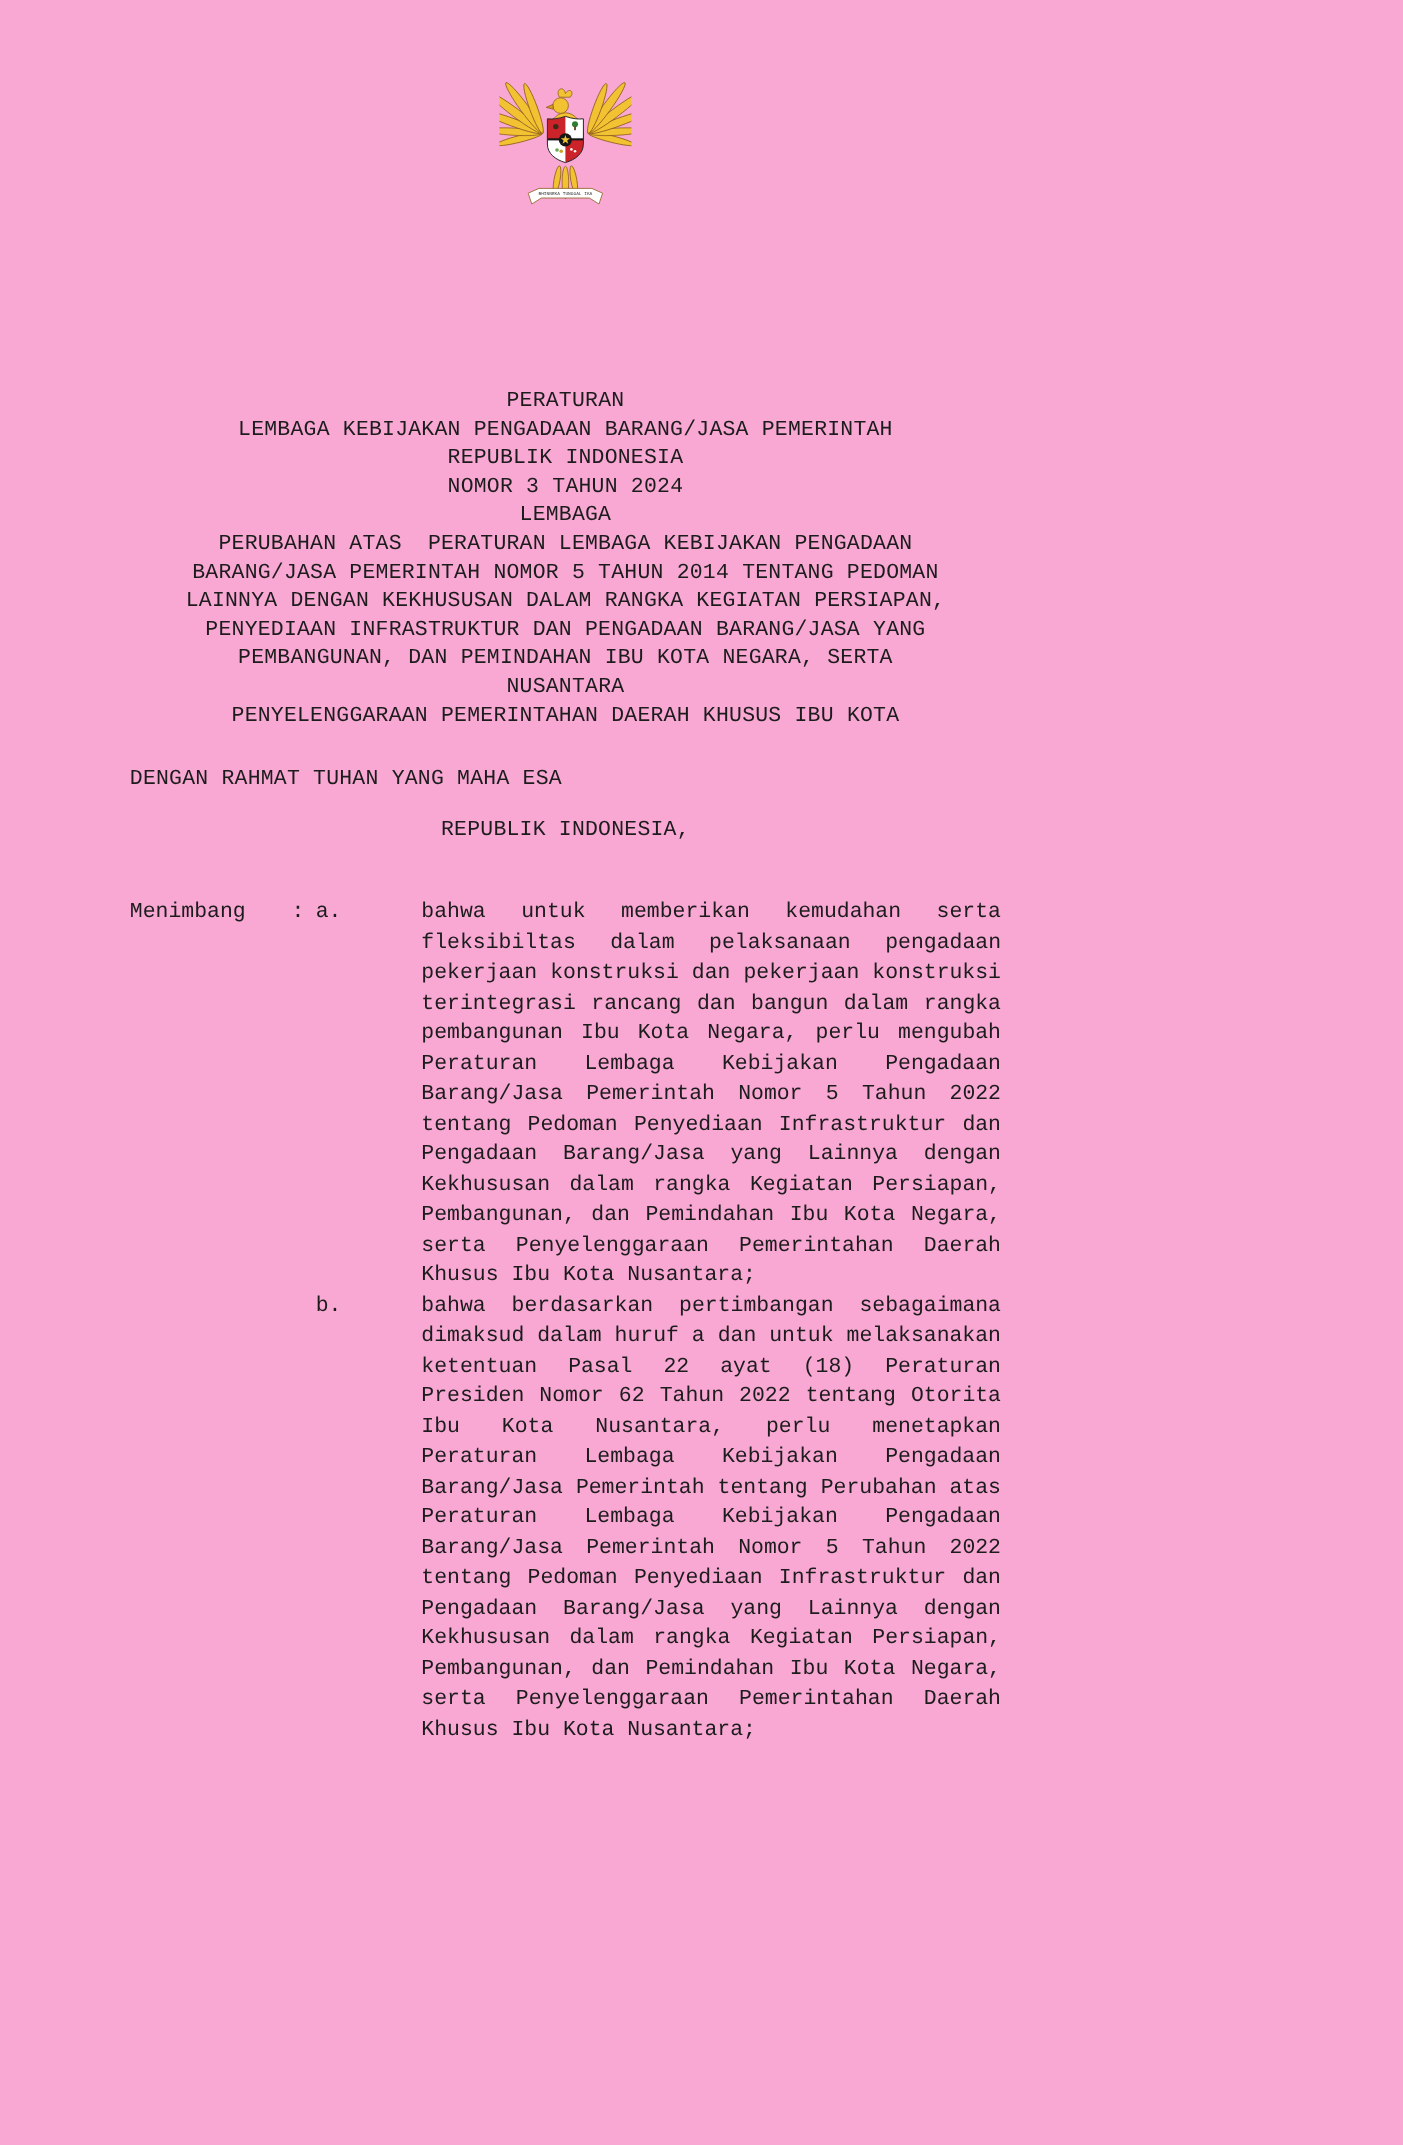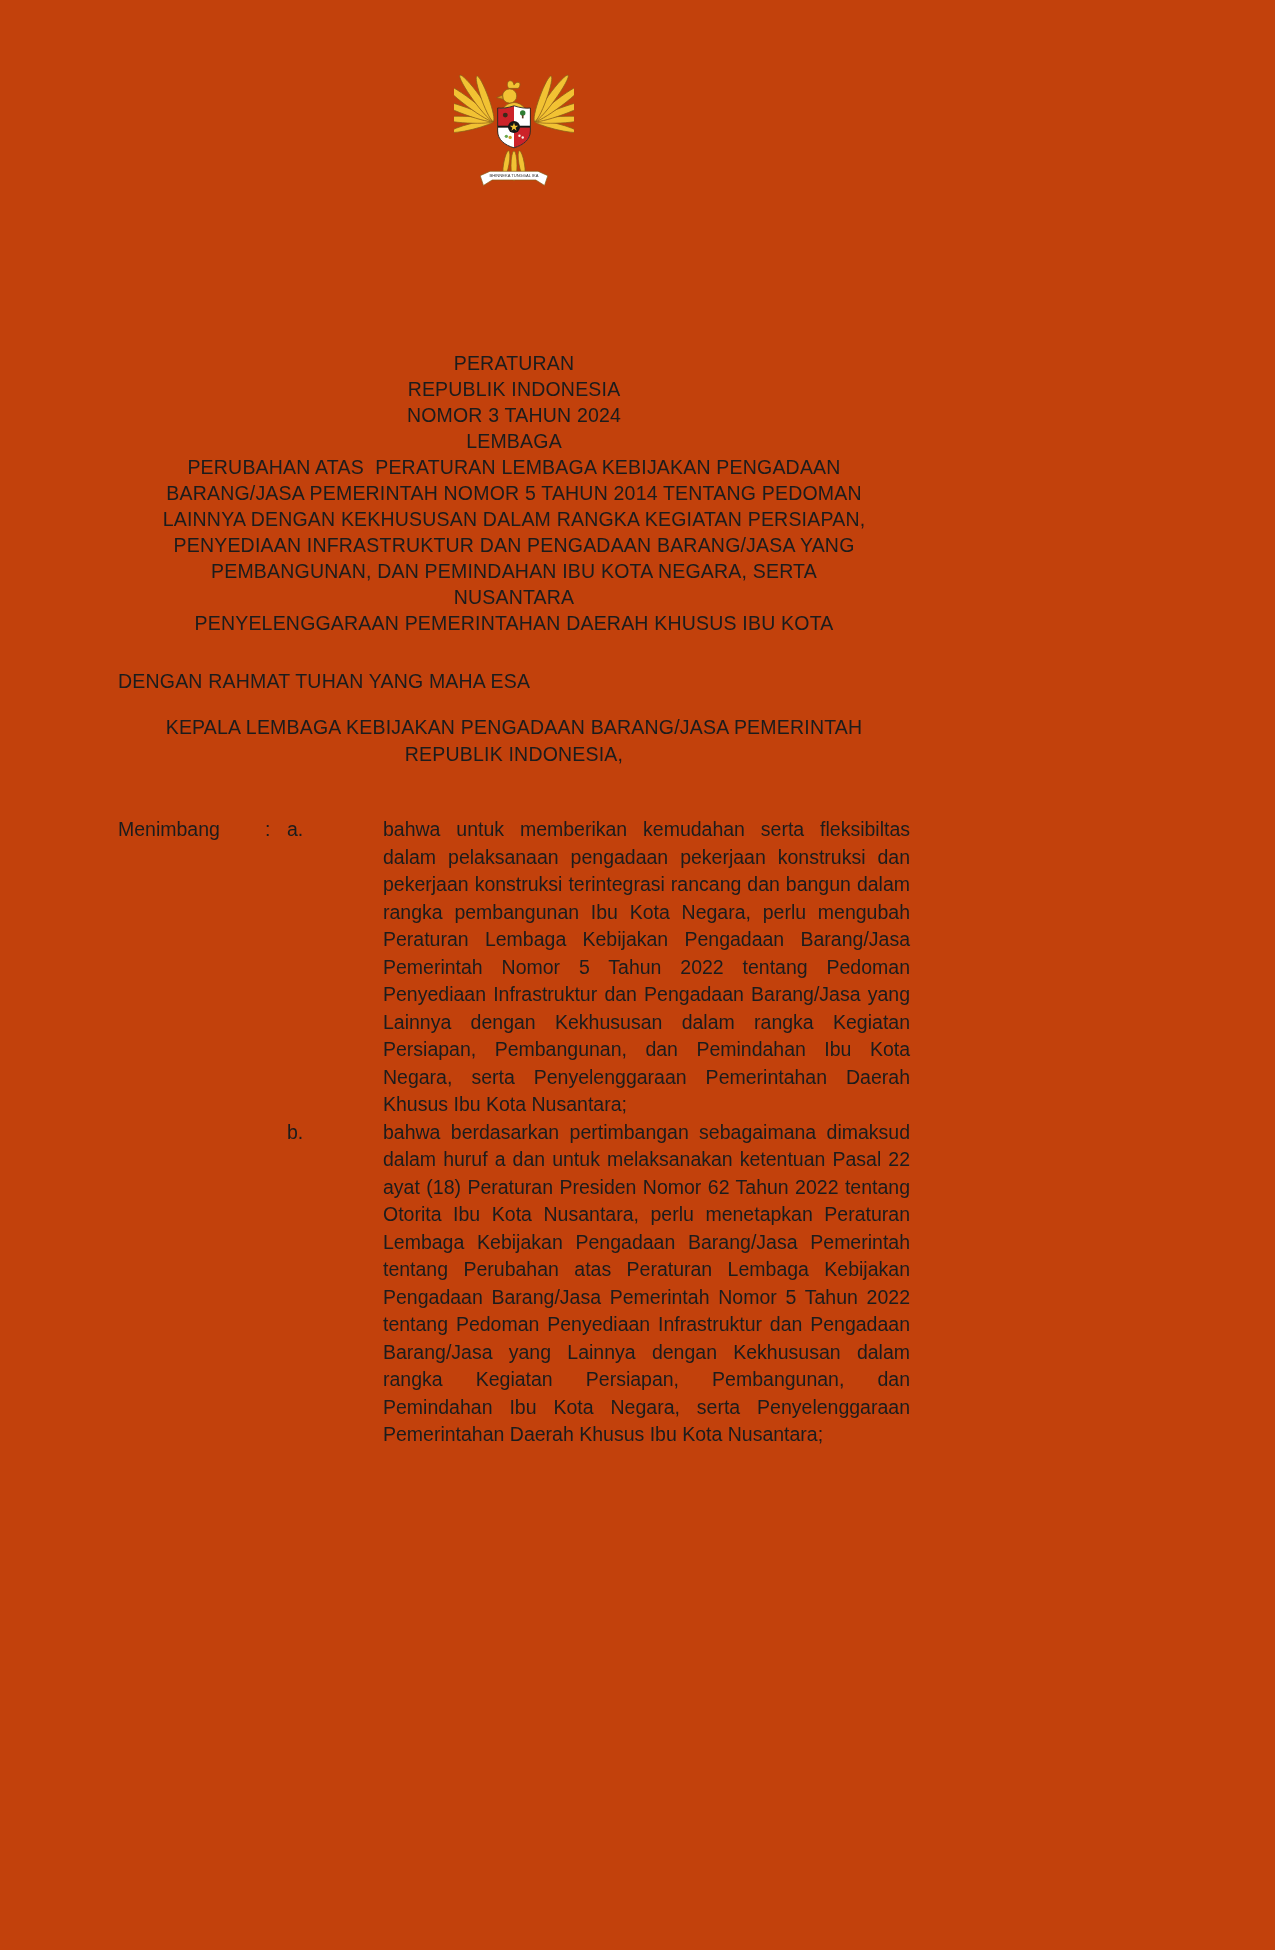--- a/index.html
+++ b/index.html
@@ -1,21 +1,21 @@
 <!DOCTYPE html>
 <html><head>
 <meta charset="utf-8">
 <style>
   html, body { margin: 0; padding: 0; background: #e8e8e8; }
   .page {
     width: 1275px;
     height: 1950px;
     margin: 0 auto;
-    background: #c2410c;
-    font-family: Liberation Sans, sans-serif;
+    background: #f9a8d4;
+    font-family: Liberation Mono, monospace;
     color: #1c1c1c;
     overflow: hidden;
     position: relative;
   }
   .content {
     width: 792px;
     margin-left: 118px;
   }
   .emblem-row {
     display: flex;
@@ -120,36 +120,36 @@
           <path d="M110 98 C122 102 132 103 140 102 L140 144 C140 160 127 170 110 175 C93 170 80 160 80 144 L80 102 C88 103 98 102 110 98 Z" fill="none" stroke="#222222" stroke-width="1.6"></path>
 
           <path d="M48 226 L66 218 L154 218 L172 226 L166 244 L150 234 L70 234 L54 244 Z" fill="#ffffff" stroke="#8a5d18" stroke-width="1.3"></path>
           <text x="110" y="229" text-anchor="middle" font-size="7.5" fill="#333333">BHINNEKA TUNGGAL IKA</text>
         </svg>
       </span>
     </div>
 
     <div class="title-block">
       <div class="tline">PERATURAN</div>
+      <div class="tline">LEMBAGA KEBIJAKAN PENGADAAN BARANG/JASA PEMERINTAH</div>
       <div class="tline">REPUBLIK INDONESIA</div>
       <div class="tline">NOMOR 3 TAHUN 2024</div>
       <div class="tline">LEMBAGA</div>
       <div class="tline">PERUBAHAN ATAS  PERATURAN LEMBAGA KEBIJAKAN PENGADAAN</div>
       <div class="tline">BARANG/JASA PEMERINTAH NOMOR 5 TAHUN 2014 TENTANG PEDOMAN</div>
       <div class="tline">LAINNYA DENGAN KEKHUSUSAN DALAM RANGKA KEGIATAN PERSIAPAN,</div>
       <div class="tline">PENYEDIAAN INFRASTRUKTUR DAN PENGADAAN BARANG/JASA YANG</div>
       <div class="tline">PEMBANGUNAN, DAN PEMINDAHAN IBU KOTA NEGARA, SERTA</div>
       <div class="tline">NUSANTARA</div>
       <div class="tline">PENYELENGGARAAN PEMERINTAHAN DAERAH KHUSUS IBU KOTA</div>
     </div>
 
     <div class="invocation">DENGAN RAHMAT TUHAN YANG MAHA ESA</div>
 
     <div class="official">
-      <div>KEPALA LEMBAGA KEBIJAKAN PENGADAAN BARANG/JASA PEMERINTAH</div>
       <div>REPUBLIK INDONESIA,</div>
     </div>
 
     <div class="consider">
       <div class="c-label">Menimbang</div>
       <div class="c-colon">:</div>
       <div class="c-items">
         <div class="c-item">
           <div class="c-letter">a.</div>
           <div class="c-text">bahwa untuk memberikan kemudahan serta fleksibiltas dalam pelaksanaan pengadaan pekerjaan konstruksi dan pekerjaan konstruksi terintegrasi rancang dan bangun dalam rangka pembangunan Ibu Kota Negara, perlu mengubah Peraturan Lembaga Kebijakan Pengadaan Barang/Jasa Pemerintah Nomor 5 Tahun 2022 tentang Pedoman Penyediaan Infrastruktur dan Pengadaan Barang/Jasa yang Lainnya dengan Kekhususan dalam rangka Kegiatan Persiapan, Pembangunan, dan Pemindahan Ibu Kota Negara, serta Penyelenggaraan Pemerintahan Daerah Khusus Ibu Kota Nusantara;</div>

